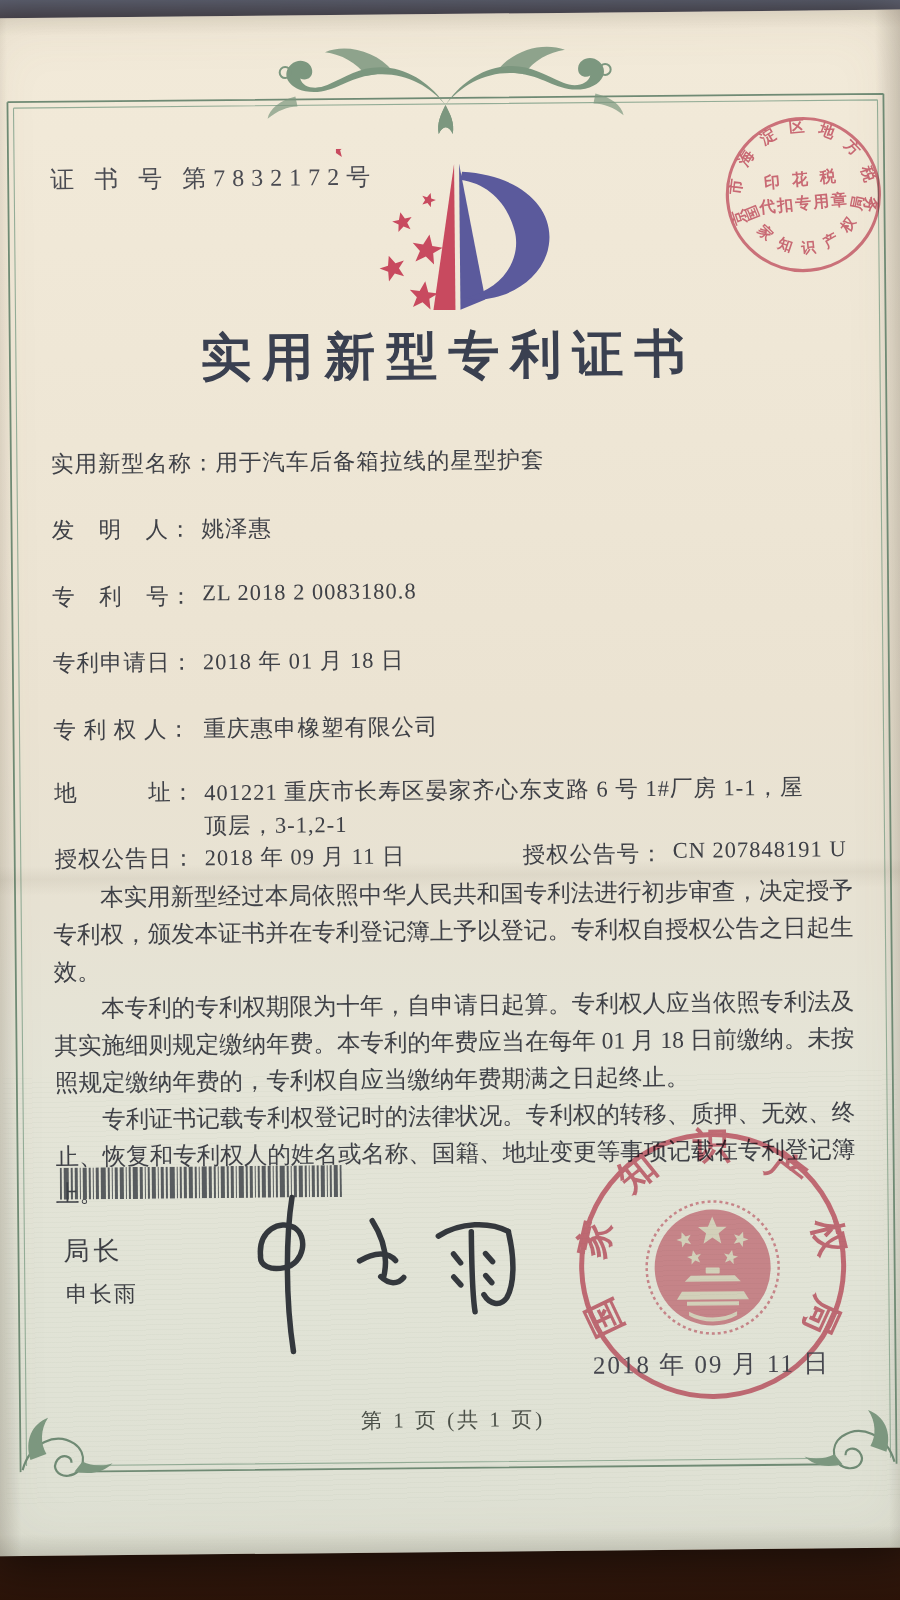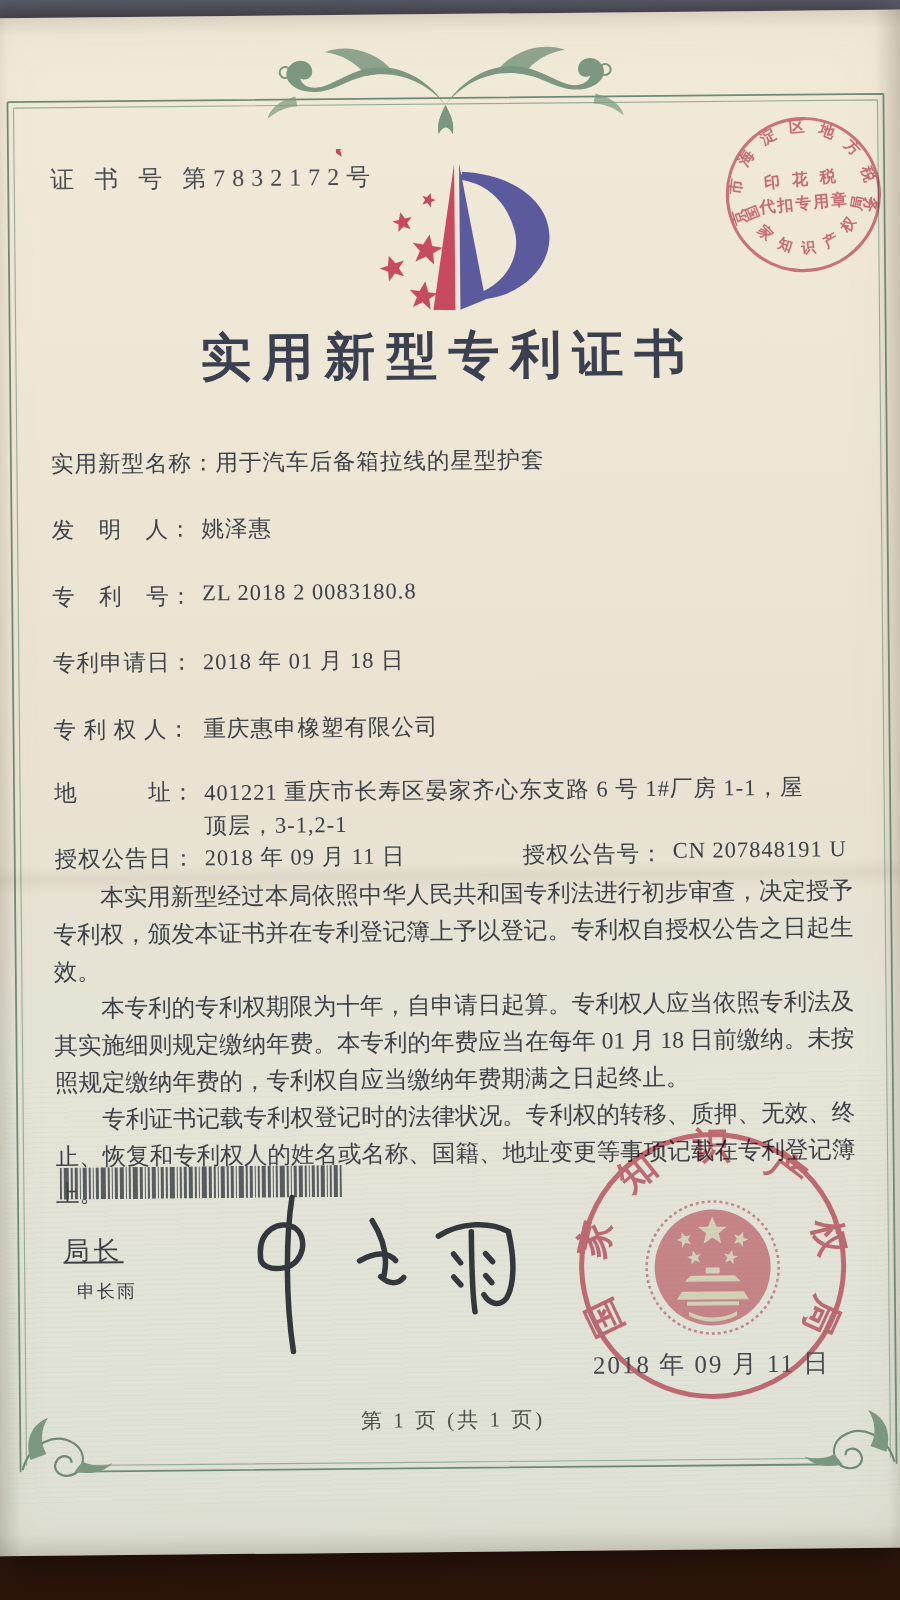--- a/index.html
+++ b/index.html
@@ -34,22 +34,22 @@
   .field-row{position:absolute;left:68px;right:30px;font-size:22.5px;color:#3f4147;letter-spacing:1px;display:flex;align-items:flex-start;}
   .field-label{flex:0 0 150px;white-space:nowrap;}
   .field-value{white-space:nowrap;}
   .addr-lines .field-value{white-space:normal;line-height:33px;}
   .grant-no-pair{position:absolute;left:468px;top:0;display:flex;}
   .grant-no-pair .field-label{flex:0 0 150px;}
   .paragraphs{position:absolute;left:66px;top:862px;width:800px;font-size:23.5px;line-height:37px;
     color:#3f4147;text-align:justify;}
   .paragraphs p{margin:0;text-indent:2em;}
   .barcode{position:absolute;left:70px;top:1150px;opacity:.82;}
-  .signer-title{position:absolute;left:73px;top:1216px;font-size:26px;color:#3e4045;letter-spacing:4px;text-decoration:underline;}
-  .signer-name{position:absolute;left:86px;top:1262px;font-size:18px;color:#3e4045;letter-spacing:2px;}
+  .signer-title{position:absolute;left:73px;top:1216px;font-size:26px;color:#3e4045;letter-spacing:4px;}
+  .signer-name{position:absolute;left:75px;top:1262px;font-size:22px;color:#3e4045;letter-spacing:2px;}
   .signature{position:absolute;left:232px;top:1168px;opacity:.92;}
   .issue-seal{position:absolute;left:572px;top:1104px;opacity:.86;mix-blend-mode:multiply;}
   .seal-date{position:absolute;left:575px;top:1336px;width:290px;text-align:center;
     font-size:25px;color:#45464e;letter-spacing:2px;}
   .footer-page{position:absolute;left:0;width:100%;top:1392px;text-align:center;
     font-size:21px;color:#4b5048;letter-spacing:3px;}
   .s{fill:#c84a5f;}
 </style>
 </head>
 <body>

